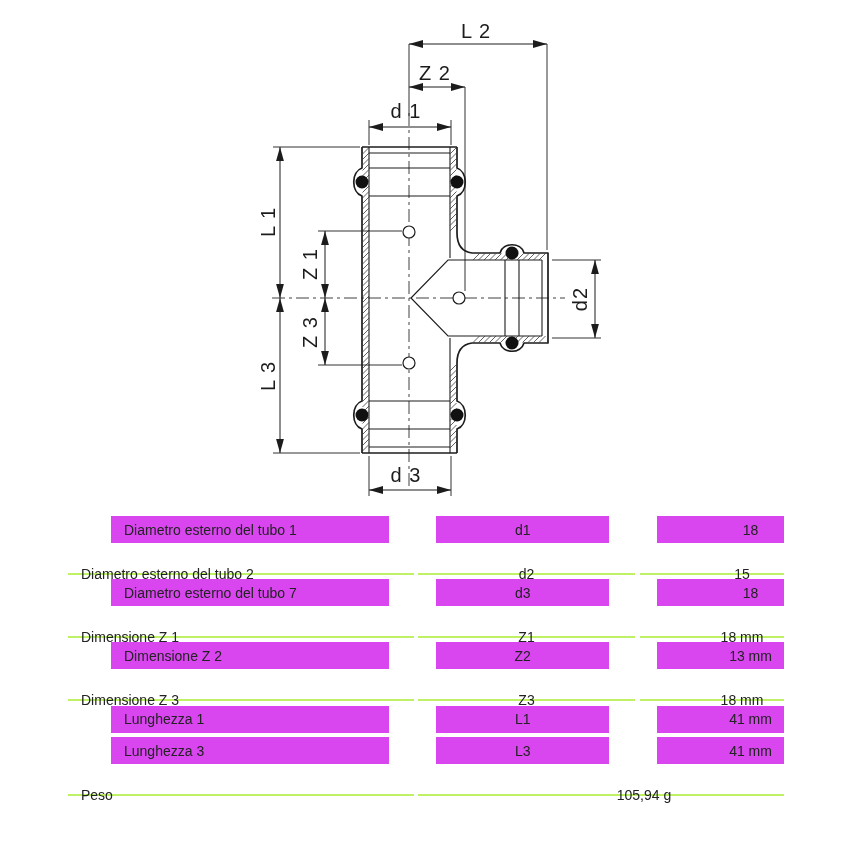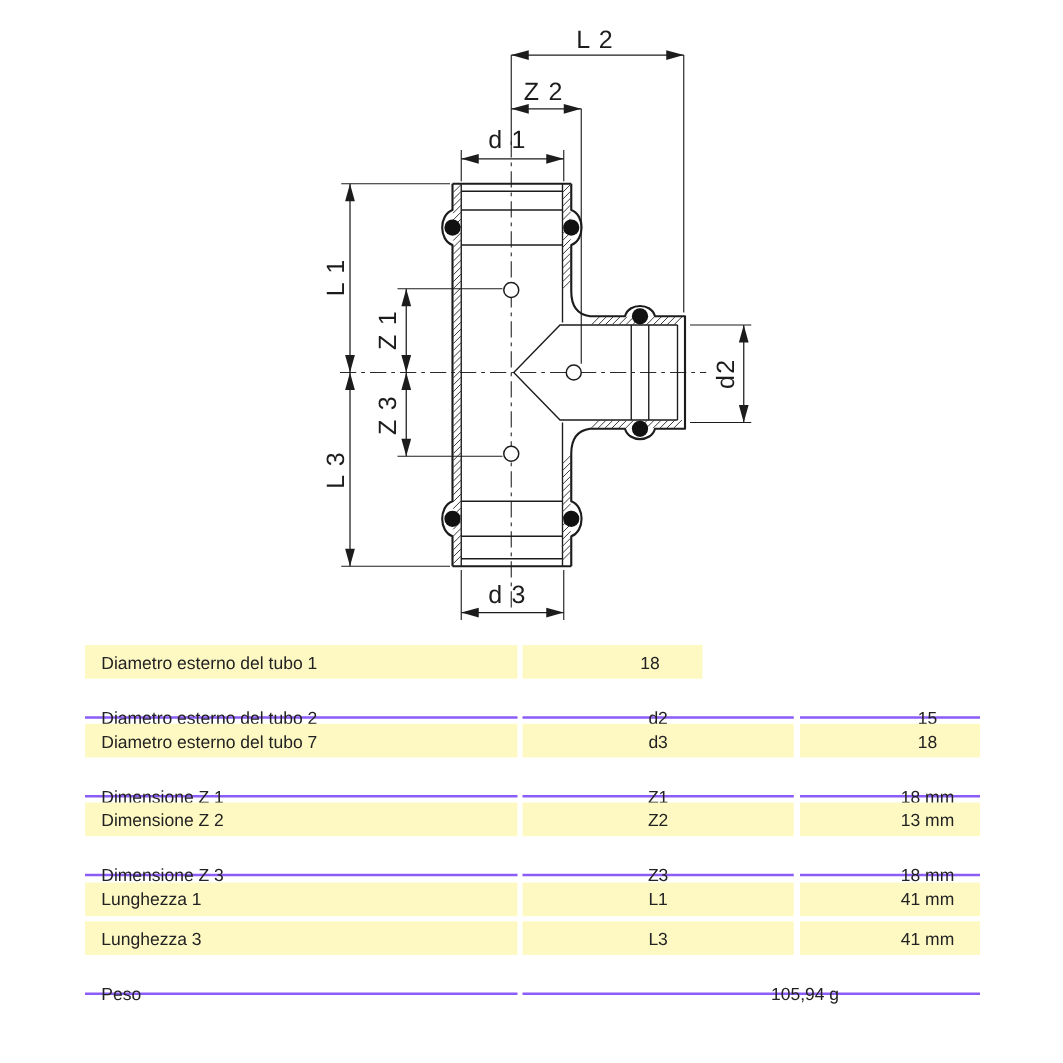--- a/index.html
+++ b/index.html
@@ -9,22 +9,22 @@
   .dimtext{font-family:"Liberation Sans",sans-serif;font-size:20px;fill:#1c1c1c;letter-spacing:1px;}
   
   #spec-table{position:absolute;left:68px;top:516px;width:716px;
               display:flex;flex-direction:column;gap:4.6px;}
   .t-row{display:flex;gap:0;height:27px;flex:0 0 27px;}
   .cell{display:flex;align-items:center;font-size:14px;color:#222;}
   .c1{width:346px;padding-left:13px;box-sizing:border-box;margin-right:4px;}
   .c2{width:217px;justify-content:center;margin-right:5px;}
   .c3{width:144px;justify-content:center;padding-left:60px;box-sizing:border-box;}
   .cmerged{width:366px;justify-content:center;padding-left:86px;box-sizing:border-box;}
-  .dark .cell{background:#fef9c3;}
-  .light .cell{background:#8b5cf6;margin-top:25px;}
+  .dark .cell{background:#d946ef;margin-left:43px;}
+  .light .cell{background:#bef264;margin-top:25px;}
 </style>
 </head>
 <body>
 
 <div id="page">
 
   <svg id="drawing" width="850" height="512" viewBox="0 0 850 512">
 
     <g stroke="#2a2a2a" stroke-width="0.9" fill="none" stroke-dasharray="13 4 3 4">
       <line x1="409" y1="113" x2="409" y2="489"></line>
@@ -241,20 +241,21 @@
       <text class="dimtext" x="268" y="376" transform="rotate(-90 268 376)" dy="7">L 3</text>
       <text class="dimtext" x="310" y="264" transform="rotate(-90 310 264)" dy="7">Z 1</text>
       <text class="dimtext" x="310" y="332" transform="rotate(-90 310 332)" dy="7">Z 3</text>
       <text class="dimtext" x="580" y="299" transform="rotate(-90 580 299)" dy="7">d2</text>
     </g>
   </svg>
 
   <div id="spec-table">
     <div class="t-row dark">
       <div class="cell c1">Diametro esterno del tubo 1</div>
+      <div class="cell c2">d1</div>
       <div class="cell c3">18</div>
     </div>
     <div class="t-row light">
       <div class="cell c1">Diametro esterno del tubo 2</div>
       <div class="cell c2">d2</div>
       <div class="cell c3">15</div>
     </div>
     <div class="t-row dark">
       <div class="cell c1">Diametro esterno del tubo 7</div>
       <div class="cell c2">d3</div>

